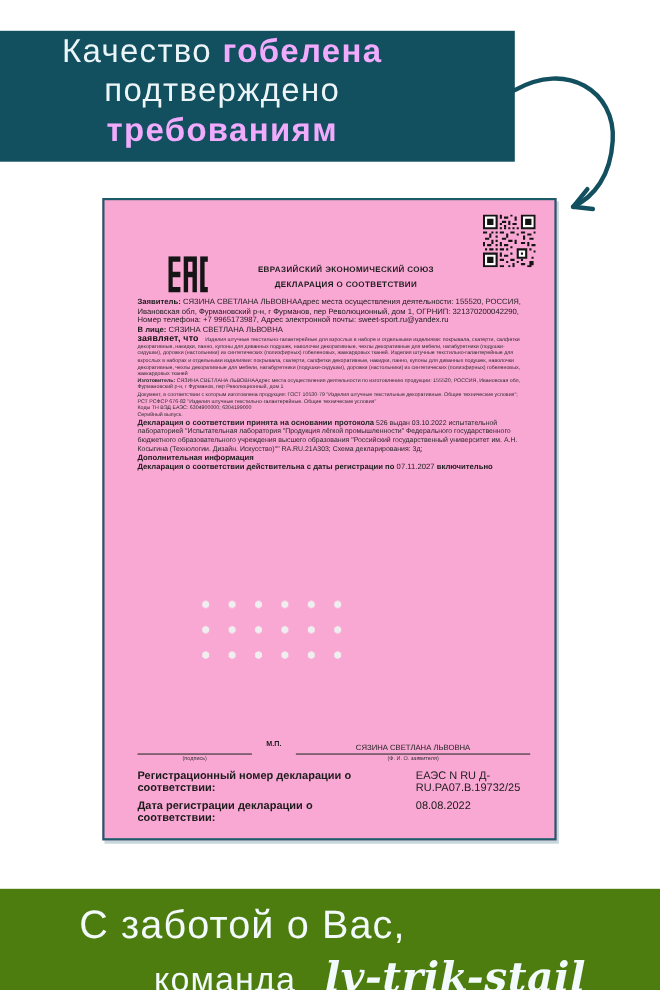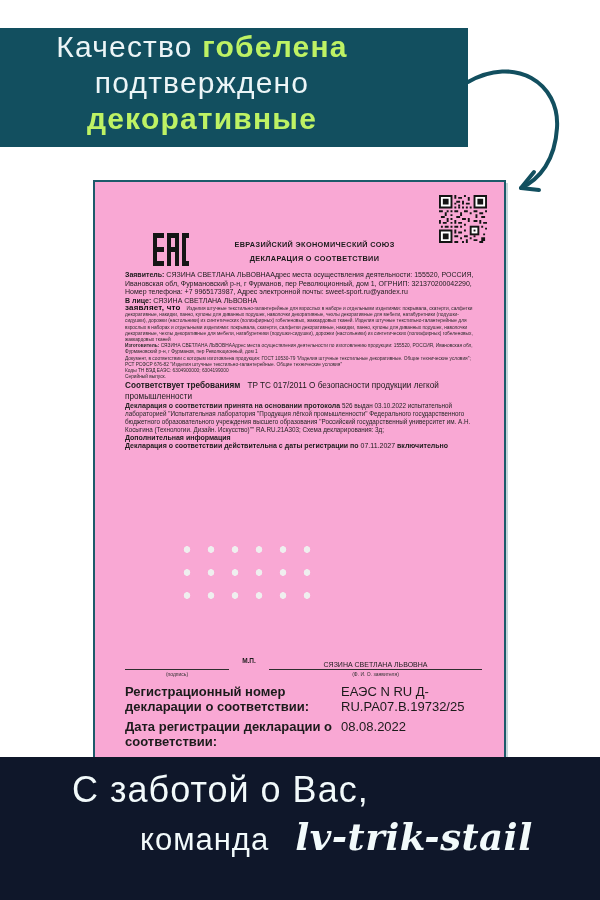--- a/index.html
+++ b/index.html
@@ -9,21 +9,21 @@
   }
   
   .top-banner{
     position:absolute;left:0;top:28px;width:468px;height:119px;
     background:#124f5f;color:#ecf5f7;
   }
   .top-banner-inner{
     width:404px;text-align:center;padding-top:1px;
     font-size:30px;line-height:36px;letter-spacing:1.2px;
   }
-  .top-banner-inner b{color:#bef264;}
+  .top-banner-inner b{color:#f0abfc;}
   
   .arrow-svg{position:absolute;left:440px;top:48px;}
   
   .certificate{
     position:absolute;left:93px;top:180px;width:413px;height:584px;
     background:#f9a8d4;border:2px solid #1d5a6a;box-sizing:border-box;
     box-shadow:2px 3px 0 rgba(29,90,106,0.25);color:#1b1b1b;
   }
   .cert-header{position:relative;height:86px;}
   .eac{position:absolute;left:58px;top:51px;}
@@ -55,43 +55,43 @@
     background-size:24px 23px;
   }
   .cert-bottom{position:absolute;left:30px;right:22px;bottom:13px;}
   .sig-row{display:flex;align-items:flex-end;}
   .sig-left{width:104px;}
   .sig-line{border-bottom:1px solid #2e2e2e;height:10px;}
   .sig-caption{font-size:5px;text-align:center;margin-top:1px;color:#333;}
   .mp{width:40px;text-align:center;font-weight:bold;font-size:6.5px;padding-bottom:13px;}
   .sig-right{flex:1;}
   .sig-name{font-size:7px;text-align:center;border-bottom:1px solid #2e2e2e;padding-bottom:1px;}
-  .reg-row{display:flex;margin-top:7px;font-size:13px;}
+  .reg-row{display:flex;margin-top:7px;font-size:10px;gap:37px;}
   .reg-row + .reg-row{margin-top:5px;}
   .reg-label{font-weight:bold;flex:0 0 216px;}
   
   .footer-banner{
-    position:absolute;left:0;bottom:0;width:600px;height:143px;
-    background:#0f172a;color:#f2fafb;
+    position:absolute;left:0;bottom:0;width:600px;height:92px;
+    background:#4d7c0f;color:#f2fafb;
   }
   .f-line1{margin:12px 0 0 72px;font-size:36px;letter-spacing:1px;}
   .f-line2{margin:4px 0 0 140px;font-size:31px;letter-spacing:1px;}
   .brand{
     margin-left:26px;font-size:37px;font-weight:bold;font-style:italic;
     font-family:"DejaVu Serif",serif;letter-spacing:0.5px;
   }
 </style>
 </head>
 <body>
 
 <div class="top-banner">
   <div class="top-banner-inner">
     <div><span>Качество</span> <b>гобелена</b></div>
     <div>подтверждено</div>
-    <div><b>декоративные</b></div>
+    <div><b>требованиям</b></div>
   </div>
 </div>
 
 <svg class="arrow-svg" width="130" height="155" viewBox="440 48 130 155">
   <path d="M468 82 C515 55 560 83 557 128 C555 160 540 179 521 188" stroke="#124f5f" stroke-width="4" fill="none" stroke-linecap="round"></path>
   <path d="M521 188 L534 172 M521 188 L539 190" stroke="#124f5f" stroke-width="4" fill="none" stroke-linecap="round"></path>
 </svg>
 
 <div class="certificate">
 
@@ -136,21 +136,20 @@
     <p class="p-applicant"><span class="lbl">Заявитель:</span> <span>СЯЗИНА СВЕТЛАНА ЛЬВОВНААдрес места осуществления деятельности: 155520, РОССИЯ, Ивановская обл, Фурмановский р-н, г Фурманов, пер Революционный, дом 1, ОГРНИП: 321370200042290, Номер телефона: +7 9965173987, Адрес электронной почты: sweet-sport.ru@yandex.ru</span></p>
     <p class="p-person"><span class="lbl">В лице:</span> <span>СЯЗИНА СВЕТЛАНА ЛЬВОВНА</span></p>
 
     <p class="p-declares"><span class="declares-label">заявляет, что</span><span>Изделия штучные текстильно-галантерейные для взрослых в наборе и отдельными изделиями: покрывала, скатерти, салфетки декоративные, накидки, панно, купоны для диванных подушек, наволочки декоративные, чехлы декоративные для мебели, натабуретники (подушки-сидушки), дорожки (настольники) из синтетических (полиэфирных) гобеленовых, жаккардовых тканей. Изделия штучные текстильно-галантерейные для взрослых в наборах и отдельными изделиями: покрывала, скатерти, салфетки декоративные, накидки, панно, купоны для диванных подушек, наволочки декоративные, чехлы декоративные для мебели, натабуретники (подушки-сидушки), дорожки (настольники) из синтетических (полиэфирных) гобеленовых, жаккардовых тканей</span></p>
 
     <p class="p-manufacturer"><span class="lbl">Изготовитель:</span> <span>СЯЗИНА СВЕТЛАНА ЛЬВОВНААдрес места осуществления деятельности по изготовлению продукции: 155520, РОССИЯ, Ивановская обл, Фурмановский р-н, г Фурманов, пер Революционный, дом 1</span></p>
     <p class="p-document">Документ, в соответствии с которым изготовлена продукция: ГОСТ 10530-79 "Изделия штучные текстильные декоративные. Общие технические условия"; РСТ РСФСР 676-82 "Изделия штучные текстильно-галантерейные. Общие технические условия"</p>
     <p class="p-codes">Коды ТН ВЭД ЕАЭС: 6304900000; 6304199000</p>
     <p class="p-serial">Серийный выпуск.</p>
 
-    <p class="p-conforms"><span class="lbl conforms-label">Соответствует требованиям</span><span>ТР ТС 017/2011 О безопасности продукции легкой промышленности</span></p>
 
     <p class="p-basis"><span class="lbl basis-label">Декларация о соответствии принята на основании протокола</span> <span>526 выдан 03.10.2022 испытательной лабораторией "Испытательная лаборатория "Продукция лёгкой промышленности" Федерального государственного бюджетного образовательного учреждения высшего образования "Российский государственный университет им. А.Н. Косыгина (Технологии. Дизайн. Искусство)"" RA.RU.21А303; Схема декларирования: 3д;</span></p>
     <p class="p-additional">Дополнительная информация</p>
 
     <p class="p-validity"><span>Декларация о соответствии действительна с даты регистрации по</span> <span class="validity-date">07.11.2027</span> <span>включительно</span></p>
   </div>
 
   <div class="watermark"></div>
 
   <div class="cert-bottom">

